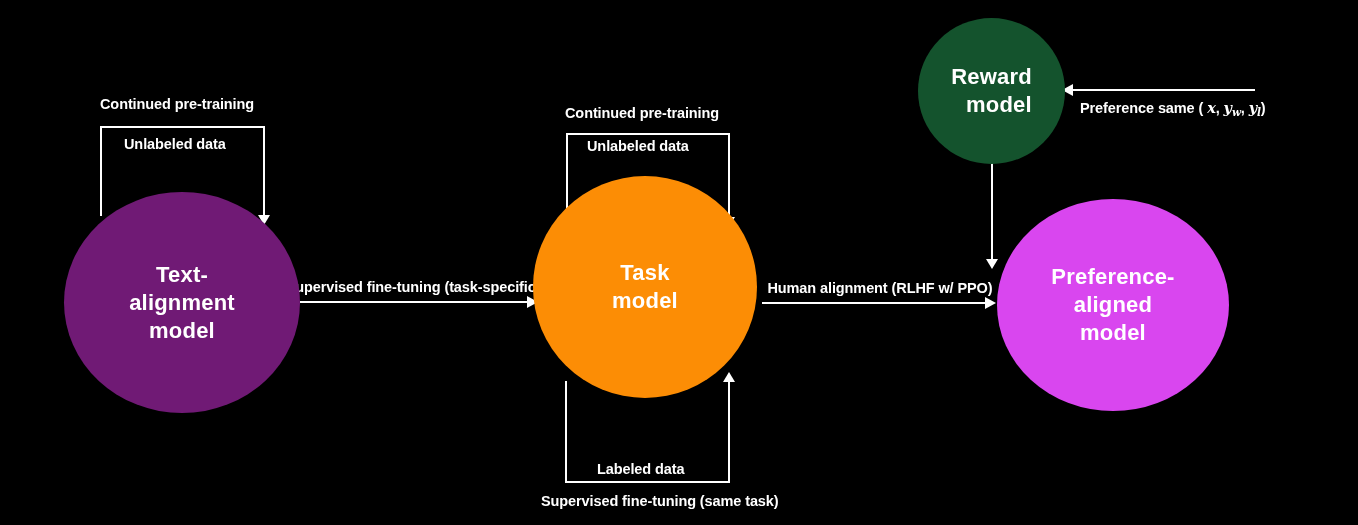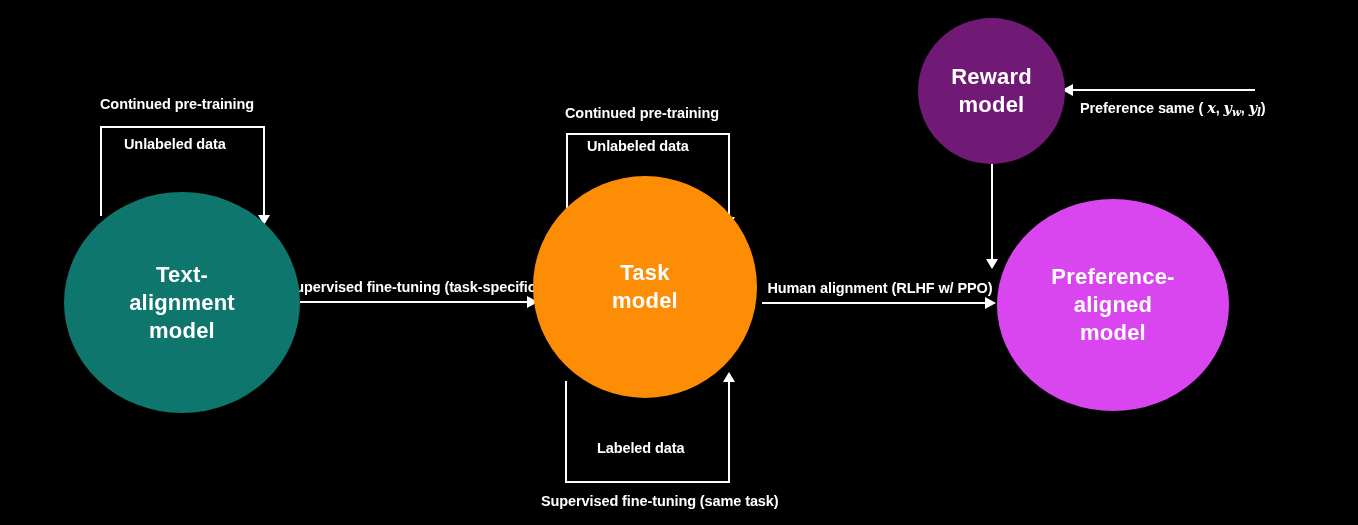--- a/index.html
+++ b/index.html
@@ -82,39 +82,39 @@
   <div class="edge-label" style="left:100px;top:96px;">Continued pre-training</div>
   <div class="edge-label" style="left:124px;top:136px;">Unlabeled data</div>
 
   <div class="loop loop-top loop-mid-top"></div>
   <div class="arrow arrow-down ah-loop-midtop"></div>
   <div class="edge-label" style="left:565px;top:105px;">Continued pre-training</div>
   <div class="edge-label" style="left:587px;top:138px;">Unlabeled data</div>
 
   <div class="loop loop-bottom loop-mid-bot"></div>
   <div class="arrow arrow-up ah-loop-midbot"></div>
-  <div class="edge-label" style="left:597px;top:440px;">Labeled data</div>
+  <div class="edge-label" style="left:597px;top:461px;">Labeled data</div>
   <div class="edge-label" style="left:541px;top:493px;">Supervised fine-tuning (same task)</div>
 
   <div class="hline line-sft"></div>
   <div class="arrow arrow-right ah-sft"></div>
   <div class="edge-label centered" style="left:413px;top:279px;">Supervised fine-tuning (task-specific)</div>
 
   <div class="hline line-align"></div>
   <div class="arrow arrow-right ah-align"></div>
   <div class="edge-label centered" style="left:880px;top:280px;">Human alignment (RLHF w/ PPO)</div>
 
   <div class="vline line-reward"></div>
   <div class="arrow arrow-down ah-reward"></div>
 
   <div class="hline line-pref"></div>
   <div class="arrow arrow-left ah-pref"></div>
   <div class="edge-label" style="left:1080px;top:99px;"><span>Preference same ( </span><span class="math-var">x</span><span>, </span><span class="math-var">y</span><span class="math-sub">w</span><span>, </span><span class="math-var">y</span><span class="math-sub">l</span><span>)</span></div>
 
-  <div class="node node-blue" style="background: #0f766e;">
+  <div class="node node-blue" style="background: #701a75;">
     <div class="node-label">
       <span>Text-</span>
       <span>alignment</span>
       <span>model</span>
     </div>
   </div>
 
   <div class="node node-orange" style="background: rgb(252, 141, 5);">
     <div class="node-label">
       <span>Task</span>
@@ -123,20 +123,20 @@
   </div>
 
   <div class="node node-green" style="background: #d946ef;">
     <div class="node-label">
       <span>Preference-</span>
       <span>aligned</span>
       <span>model</span>
     </div>
   </div>
 
-  <div class="node node-red" style="background: #701a75;">
+  <div class="node node-red" style="background: #14532d; text-align: right;">
     <div class="node-label">
       <span>Reward</span>
       <span>model</span>
     </div>
   </div>
 
 </div>
 
 </body></html>

